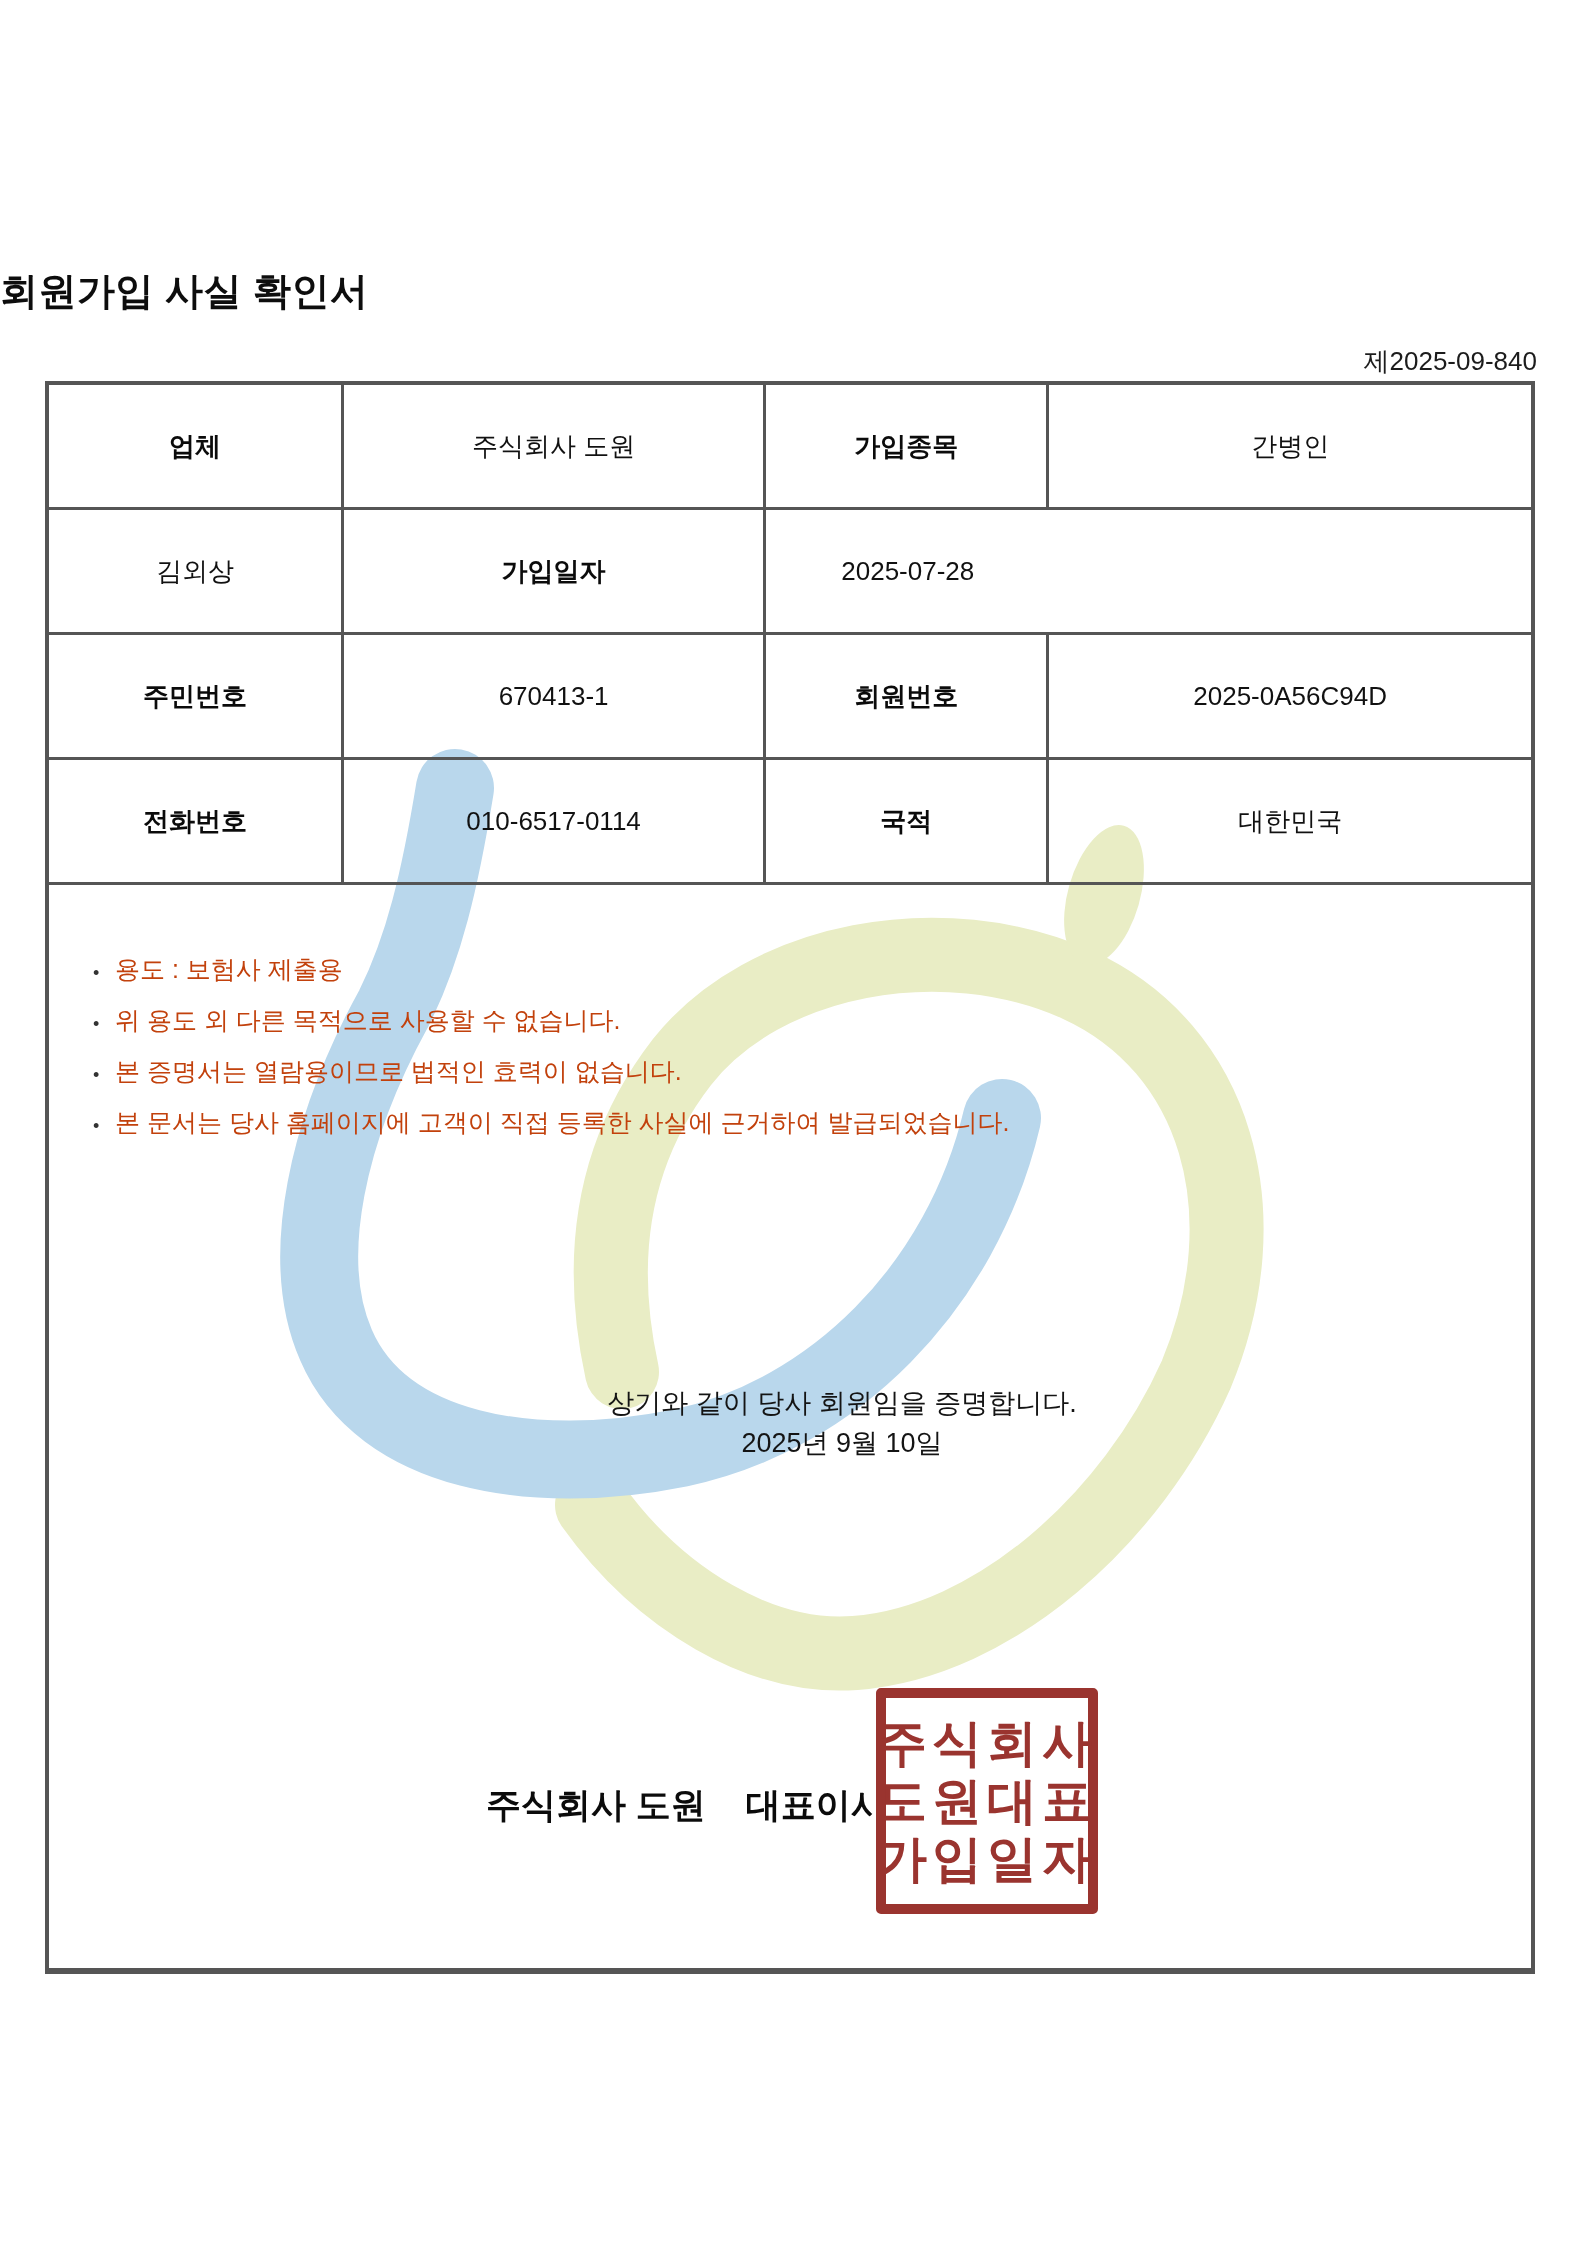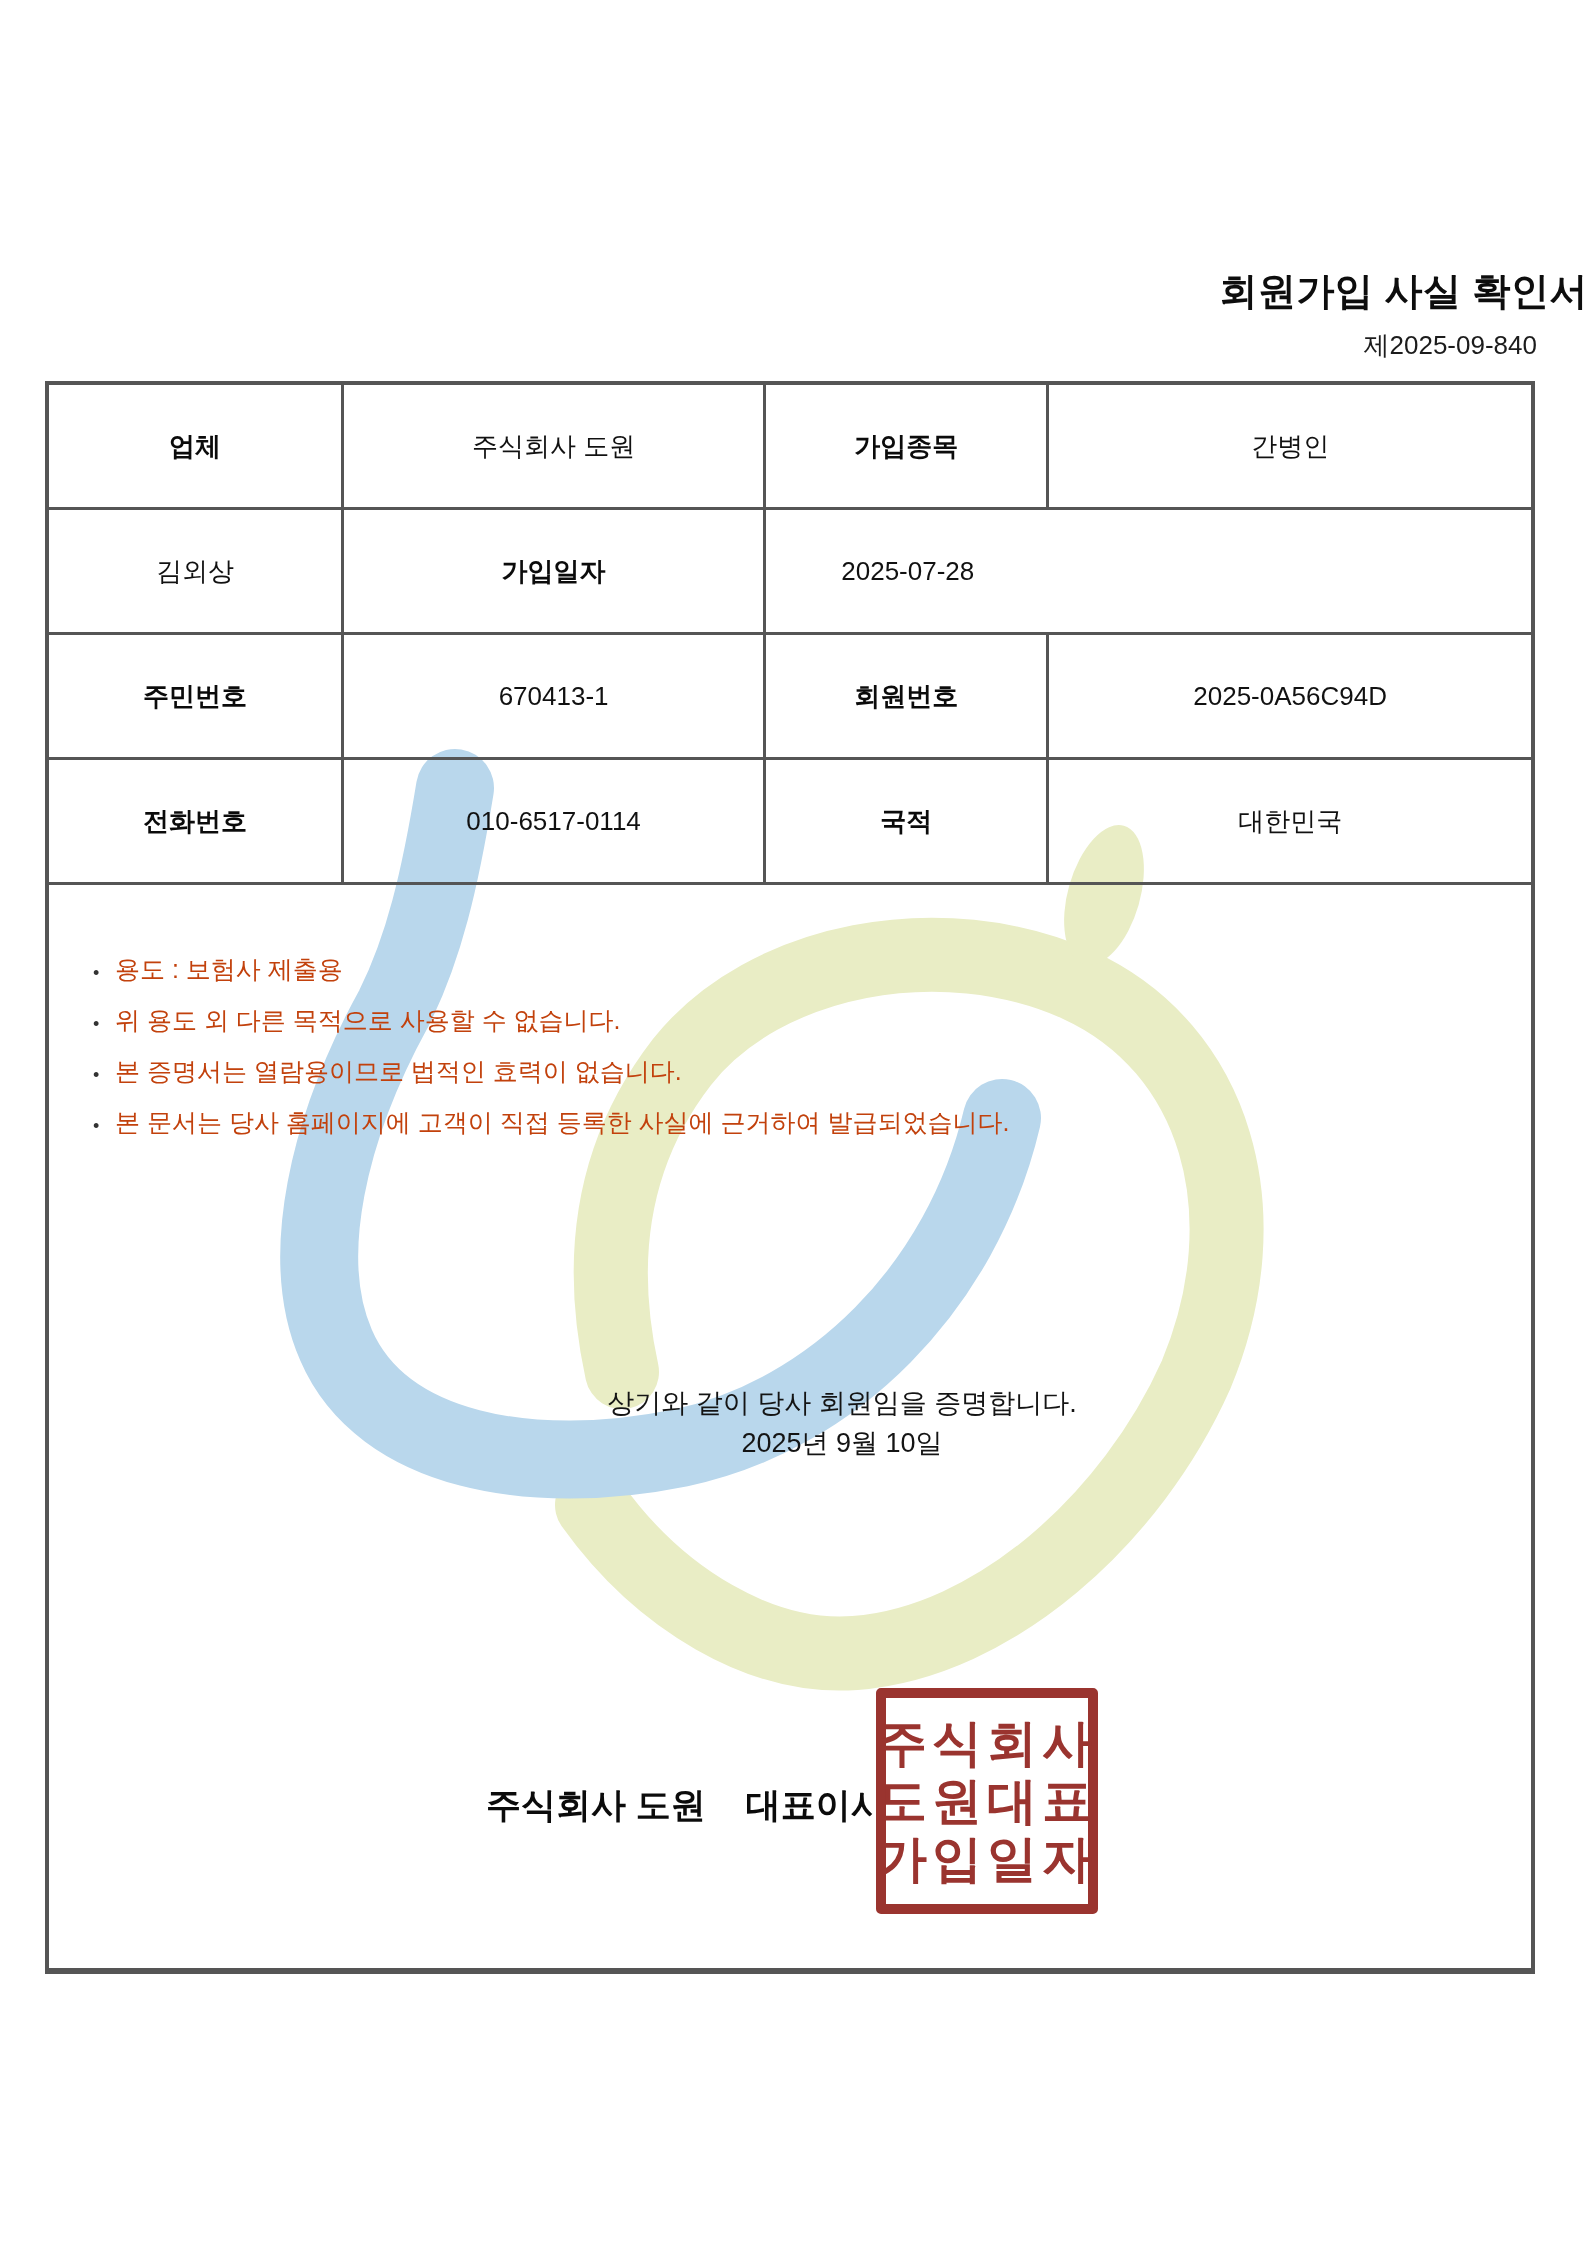--- a/index.html
+++ b/index.html
@@ -7,26 +7,26 @@
     position:relative;
     width:1588px;height:2246px;
     background:#ffffff;
     font-family:"Liberation Sans","DejaVu Sans",sans-serif;
     color:#111111;
     overflow:hidden;
   }
   .watermark{position:absolute;left:0;top:0;z-index:0;}
   .title{
     position:absolute;top:266px;left:0;width:100%;
-    margin:0;text-align:right;
+    margin:0;text-align:left;
     font-size:38px;font-weight:700;letter-spacing:0.5px;color:#0d0d0d;
     z-index:2;
   }
   .doc-number{
-    position:absolute;top:328px;right:51px;
+    position:absolute;top:344px;right:51px;
     font-size:26px;font-weight:400;color:#1c1c1c;
     z-index:2;
   }
   .cert-box{
     position:absolute;left:45px;top:381px;
     width:1490px;height:1593px;
     border:4px solid #555555;
     border-bottom-width:6px;
     background:transparent;
     z-index:1;

